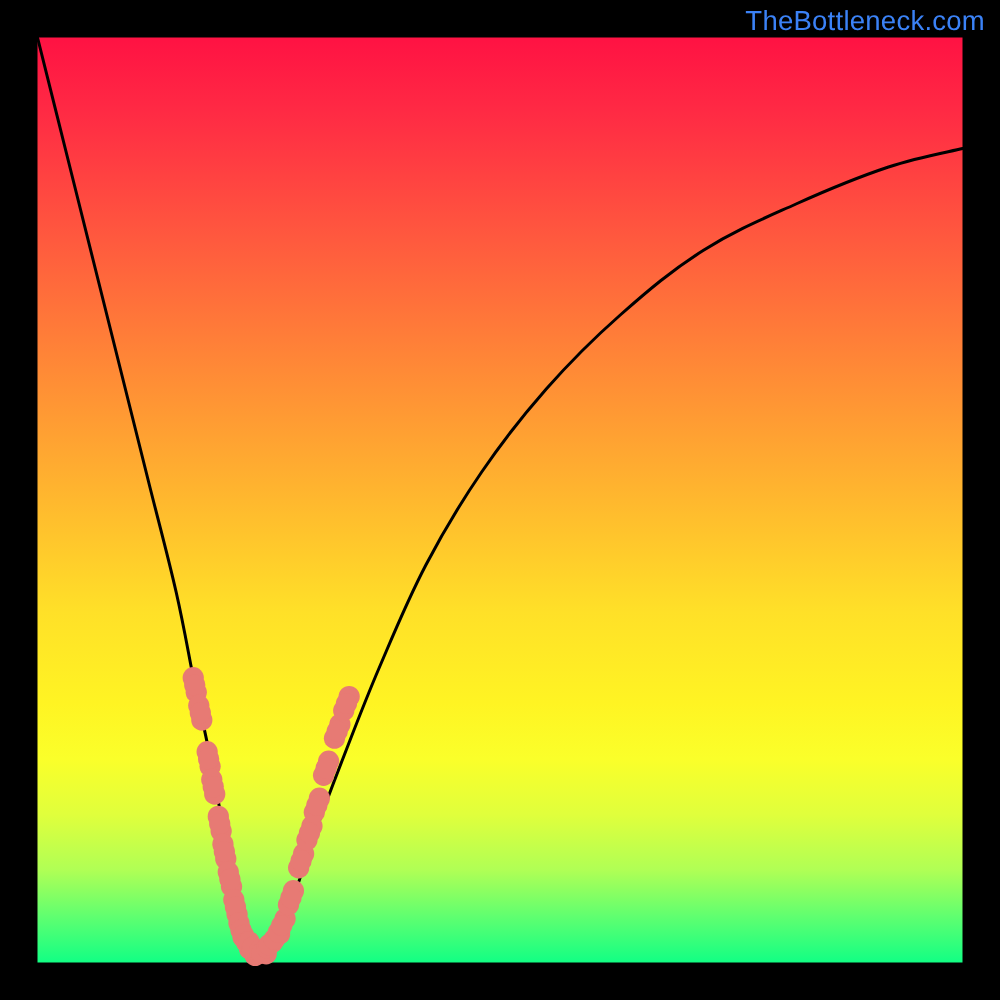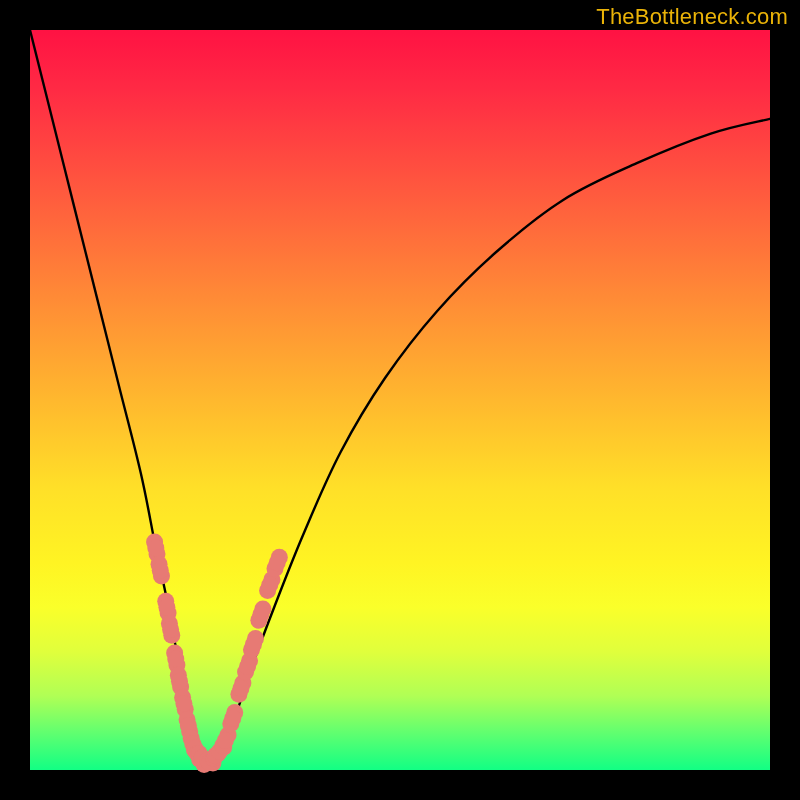--- a/index.html
+++ b/index.html
@@ -36,21 +36,21 @@
       #faff2a 78%,
       #e0ff3c 84%,
       #b0ff55 90%,
       #60ff70 95%,
       #12ff84 100%);
   }
   .watermark {
     position: absolute;
     top: 4px;
     right: 12px;
-    color: #eab308;
+    color: #3b82f6;
     font-size: 22px;
     font-weight: 500;
     letter-spacing: 0.2px;
     z-index: 20;
   }
   svg.curve {
     position: absolute;
     left: 0;
     top: 0;
     width: 740px;

